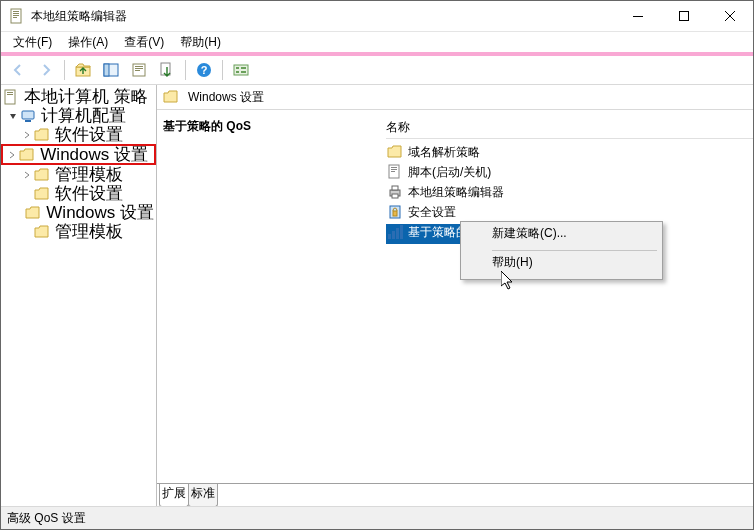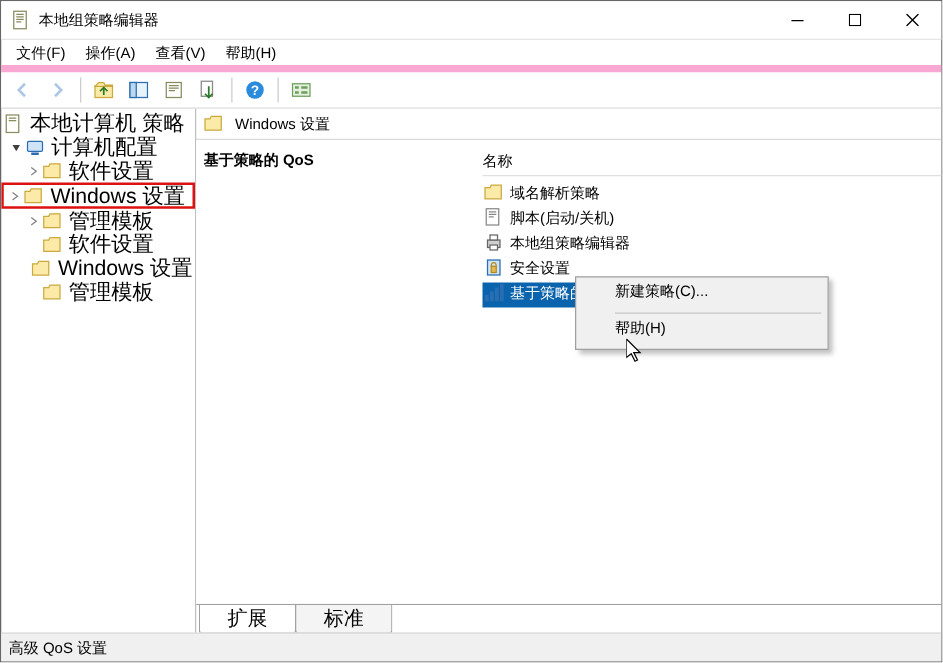--- a/index.html
+++ b/index.html
@@ -36,21 +36,21 @@
     display:flex; align-items:center; justify-content:center;
     color:#000;
   }
   .win-btn svg { width:10px; height:10px; }
   
   .menubar {
     height: 20px;
     display:flex; align-items:center;
     padding: 0 6px;
     gap: 4px;
-    border-bottom: 6px solid #f9a8d4;
+    border-bottom: 4px solid #f9a8d4;
   }
   .menubar .menu-item { padding: 1px 6px; }
   
   .toolbar {
     height: 28px;
     display:flex; align-items:center;
     padding: 0 4px;
     gap: 2px;
     background:#fff;
     border-bottom: 1px solid #d9d9d9;
@@ -146,26 +146,26 @@
     height: 22px;
     border-top:1px solid #a0a0a0;
     display:flex; align-items:flex-start;
     background:#fff;
     padding-left: 2px;
   }
   .tab {
     height: 20px;
     border:1px solid #a0a0a0;
     border-top: none;
-    padding: 1px 22px;
+    padding: 1px 2px;
     margin-right: -1px;
     background:#fff;
     border-bottom-left-radius: 3px;
     border-bottom-right-radius: 3px;
-    font-size:16px;
+    font-size:12px;
   }
   .tab.inactive { background:#f4f4f4; }
   
   .statusbar {
     height: 22px;
     border-top: 1px solid #d9d9d9;
     display:flex; align-items:center;
     padding: 0 6px;
     background:#f0f0f0;
   }

